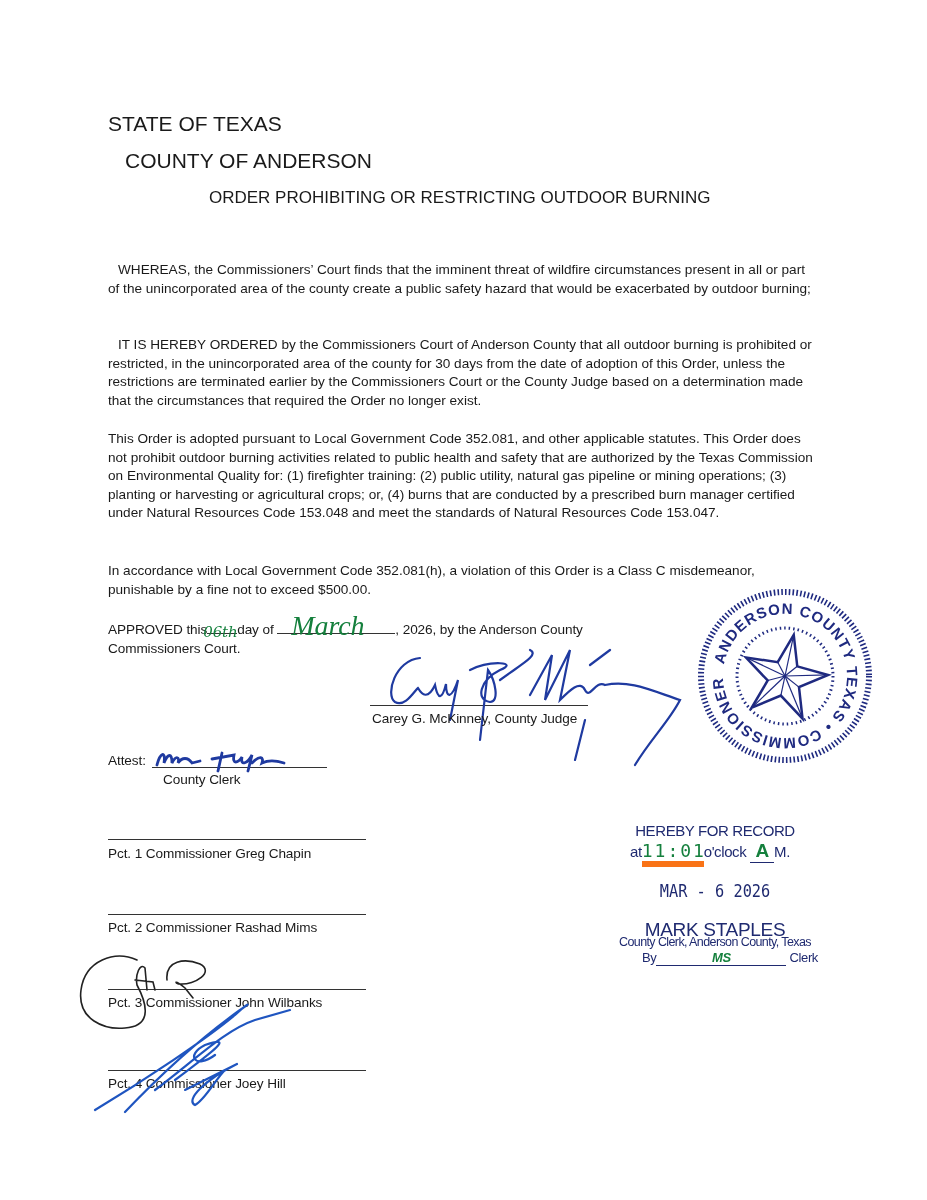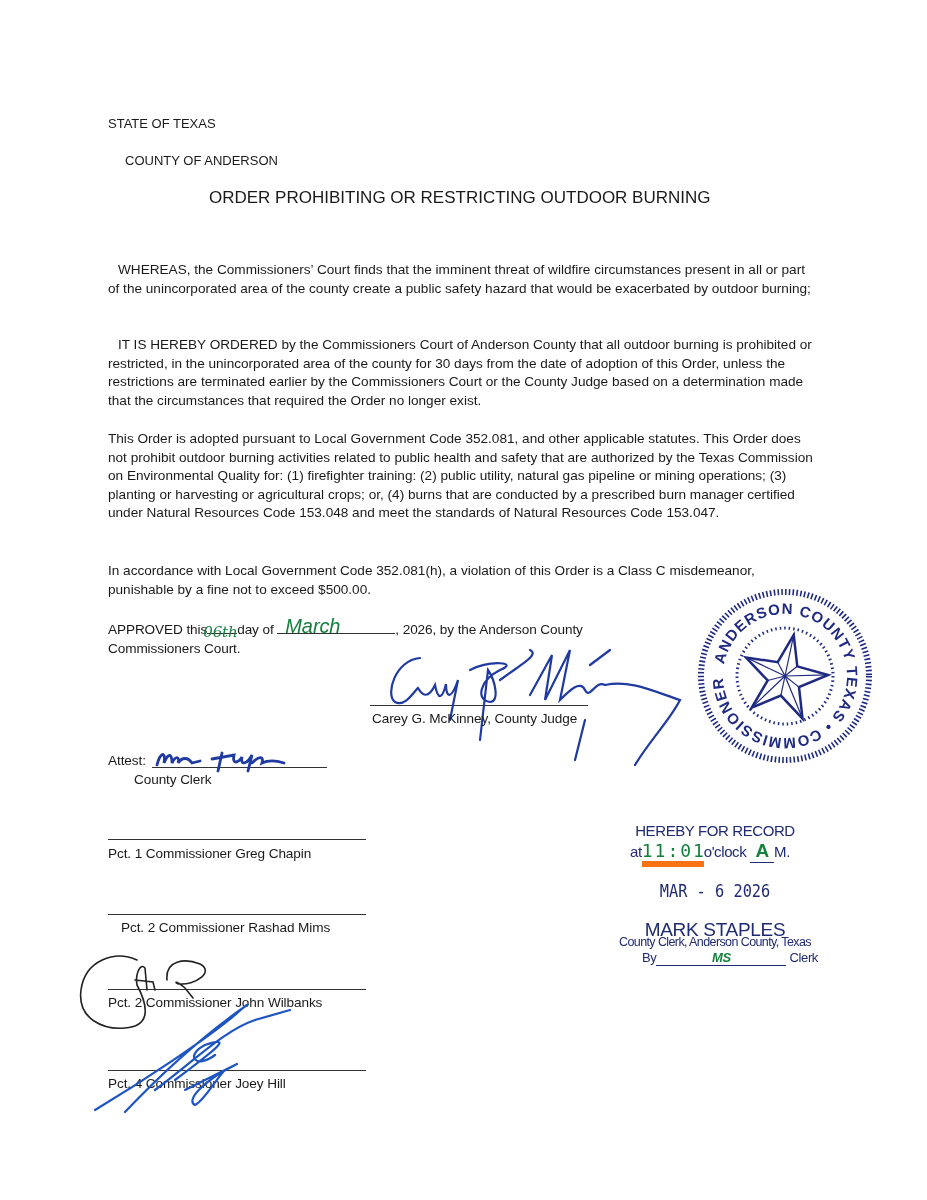--- a/index.html
+++ b/index.html
@@ -1,20 +1,20 @@
 <!DOCTYPE html>
 <html><head>
 <meta charset="utf-8">
 <style>
   html, body { margin: 0; padding: 0; background: #ffffff; }
   body { width: 927px; height: 1200px; position: relative; overflow: hidden;
          font-family: "Liberation Sans", sans-serif; color: #1a1a1a; }
   .abs { position: absolute; }
   .txt { font-size: 13.6px; line-height: 18.5px; letter-spacing: -0.1px; }
-  .hdr { font-size: 13px; line-height: 25px; }
+  .hdr { font-size: 21px; line-height: 25px; }
   .title { font-size: 17px; }
   .para { position: absolute; left: 108px; width: 712px; font-size: 13.6px; line-height: 18.6px; }
   .rule { position: absolute; height: 1px; background: #333; }
   .stamp { font-family: "Liberation Sans", sans-serif; color: #1f2a70; }
   .ink { color: #15803d; }
   svg { position: absolute; overflow: visible; }
 </style>
 </head>
 <body>
 
@@ -23,21 +23,21 @@
 
 <div class="abs title" style="left:209px; top:188px;">ORDER PROHIBITING OR RESTRICTING OUTDOOR BURNING</div>
 
 <div class="para" style="top:261px; text-indent:10px;">WHEREAS, the Commissioners’ Court finds that the imminent threat of wildfire circumstances present in all or part of the unincorporated area of the county create a public safety hazard that would be exacerbated by outdoor burning;</div>
 <div class="para" style="top:336px; text-indent:10px;">IT IS HEREBY ORDERED by the Commissioners Court of Anderson County that all outdoor burning is prohibited or restricted, in the unincorporated area of the county for 30 days from the date of adoption of this Order, unless the restrictions are terminated earlier by the Commissioners Court or the County Judge based on a determination made that the circumstances that required the Order no longer exist.</div>
 <div class="para" style="top:430px;">This Order is adopted pursuant to Local Government Code 352.081, and other applicable statutes.  This Order does not prohibit outdoor burning activities related to public health and safety that are authorized by the Texas Commission on Environmental Quality for: (1) firefighter training: (2) public utility, natural gas pipeline or mining operations; (3) planting or harvesting or agricultural crops; or, (4) burns that are conducted by a prescribed burn manager certified under Natural Resources Code 153.048 and meet the standards of Natural Resources Code 153.047.</div>
 <div class="para" style="top:562px;">In accordance with Local Government Code 352.081(h), a violation of this Order is a Class C misdemeanor, punishable by a fine not to exceed $500.00.</div>
 
 <div class="abs txt" style="left:108px; top:621px;">
   <span>APPROVED this</span><span style="display:inline-block; width:30px; border-bottom:1px solid #333; position:relative;"><span class="ink" style="position:absolute; left:-4px; top:-10px; font-family:'DejaVu Serif', serif; font-style:italic; font-size:15px;">06th</span></span><span>day of</span>
-  <span style="display:inline-block; width:118px; border-bottom:1px solid #333; position:relative;"><span class="ink" style="position:absolute; left:8px; top:-16px; font-family:Liberation Sans, sans-serif; font-style:italic; font-size:20px;">March</span></span><span>, 2026, by the Anderson County</span>
+  <span style="display:inline-block; width:118px; border-bottom:1px solid #333; position:relative;"><span class="ink" style="position:absolute; left:14px; top:-16px; font-family:Liberation Serif, serif; font-style:italic; font-size:28px;">March</span></span><span>, 2026, by the Anderson County</span>
 </div>
 <div class="abs txt" style="left:108px; top:640px;">Commissioners Court.</div>
 
 <div class="rule" style="left:370px; top:705px; width:218px;"></div>
 <svg style="left:380px; top:640px;" width="300" height="130" viewBox="0 0 300 130">
   <path d="M40 18 C15 20 5 55 15 62 C25 68 35 50 38 48 M38 48 C42 55 48 60 55 45 C58 60 62 60 66 44 C66 60 72 58 78 40 L70 80 M90 30 C110 20 140 22 120 30 C100 40 95 60 110 62 C120 62 115 40 108 30 L100 100 M120 40 C140 25 160 15 150 10 M150 55 L172 15 L165 60 L190 10 L180 60 C190 50 200 40 205 50 C210 60 215 40 225 45 C250 40 270 50 300 60 C290 80 270 100 255 125 M210 25 L230 10 M205 80 L195 120" fill="none" stroke="#1f3aa0" stroke-width="2.2" stroke-linecap="round"></path>
 </svg>
 <div class="abs txt" style="left:372px; top:710px;">Carey G. McKinney, County Judge</div>
 
 <svg style="left:697px; top:588px;" width="176" height="176" viewBox="0 0 176 176">
@@ -62,30 +62,30 @@
     <line x1="88" y1="88" x2="72" y2="96"></line>
       <line x1="88" y1="88" x2="78" y2="76"></line>
   </g>
 </svg>
 
 <div class="abs txt" style="left:108px; top:752px;">Attest:</div>
 <div class="rule" style="left:152px; top:767px; width:175px;"></div>
 <svg style="left:152px; top:745px;" width="140" height="30" viewBox="0 0 140 30">
   <path d="M5 20 C8 8 14 5 12 18 C16 8 20 8 20 18 C24 10 28 12 26 18 C30 12 36 12 40 18 L48 16 M70 8 L66 26 M60 14 L82 10 C80 20 86 18 90 12 C88 22 96 18 100 10 L96 26 M100 18 C108 10 112 12 110 18 C118 14 126 16 132 18" fill="none" stroke="#1f3aa0" stroke-width="2.8" stroke-linecap="round"></path>
 </svg>
-<div class="abs txt" style="left:134px; top:771px;">County Clerk</div>
+<div class="abs txt" style="left:163px; top:771px;">County Clerk</div>
 
 <div class="rule" style="left:108px; top:839px; width:258px;"></div>
 <div class="abs txt" style="left:108px; top:845px;">Pct. 1 Commissioner Greg Chapin</div>
 
 <div class="rule" style="left:108px; top:914px; width:258px;"></div>
-<div class="abs txt" style="left:108px; top:919px;margin-left:13px;">Pct. 2 Commissioner Rashad Mims</div>
+<div class="abs txt" style="left:108px; top:919px;">Pct. 2 Commissioner Rashad Mims</div>
 
 <div class="rule" style="left:108px; top:989px; width:258px;"></div>
-<div class="abs txt" style="left:108px; top:994px;">Pct. 2 Commissioner John Wilbanks</div>
+<div class="abs txt" style="left:108px; top:994px;">Pct. 3 Commissioner John Wilbanks</div>
 
 <div class="rule" style="left:108px; top:1070px; width:258px;"></div>
 <div class="abs txt" style="left:108px; top:1075px;">Pct. 4 Commissioner Joey Hill</div>
 
 <svg style="left:75px; top:950px;" width="160" height="90" viewBox="0 0 160 90">
   <path d="M62 10 C40 0 10 10 6 40 C2 70 30 80 50 78 C80 76 70 50 62 35 C60 25 65 12 70 18 L72 40 M60 30 L78 32 L80 40 M92 30 C90 10 110 8 125 14 C140 22 120 35 105 34 C100 34 98 28 110 38 L118 48" fill="none" stroke="#222" stroke-width="1.6" stroke-linecap="round"></path>
 </svg>
 <svg style="left:85px; top:990px;" width="220" height="130" viewBox="0 0 220 130">
   <path d="M10 120 C60 90 120 50 150 25 C160 15 170 10 155 20 C120 45 80 80 40 122 M70 100 C110 70 140 40 170 30 L205 20 M90 90 C130 60 150 45 120 55 C100 65 110 80 130 65 M100 100 C130 85 160 70 150 75 C120 90 100 110 110 115 C120 110 130 90 140 80" fill="none" stroke="#1f55c0" stroke-width="2.2" stroke-linecap="round"></path>
 </svg>

